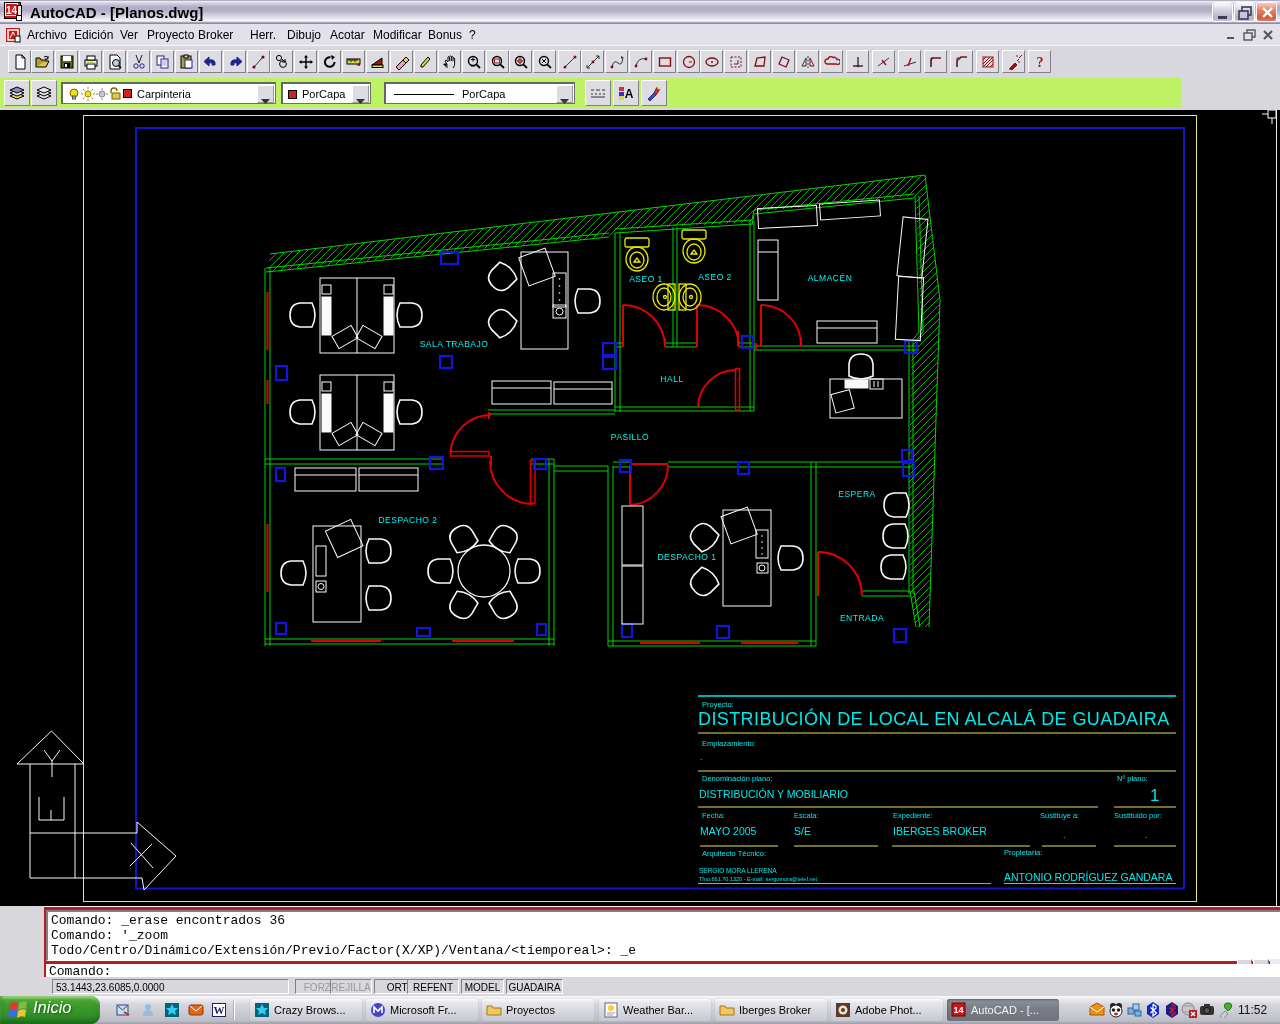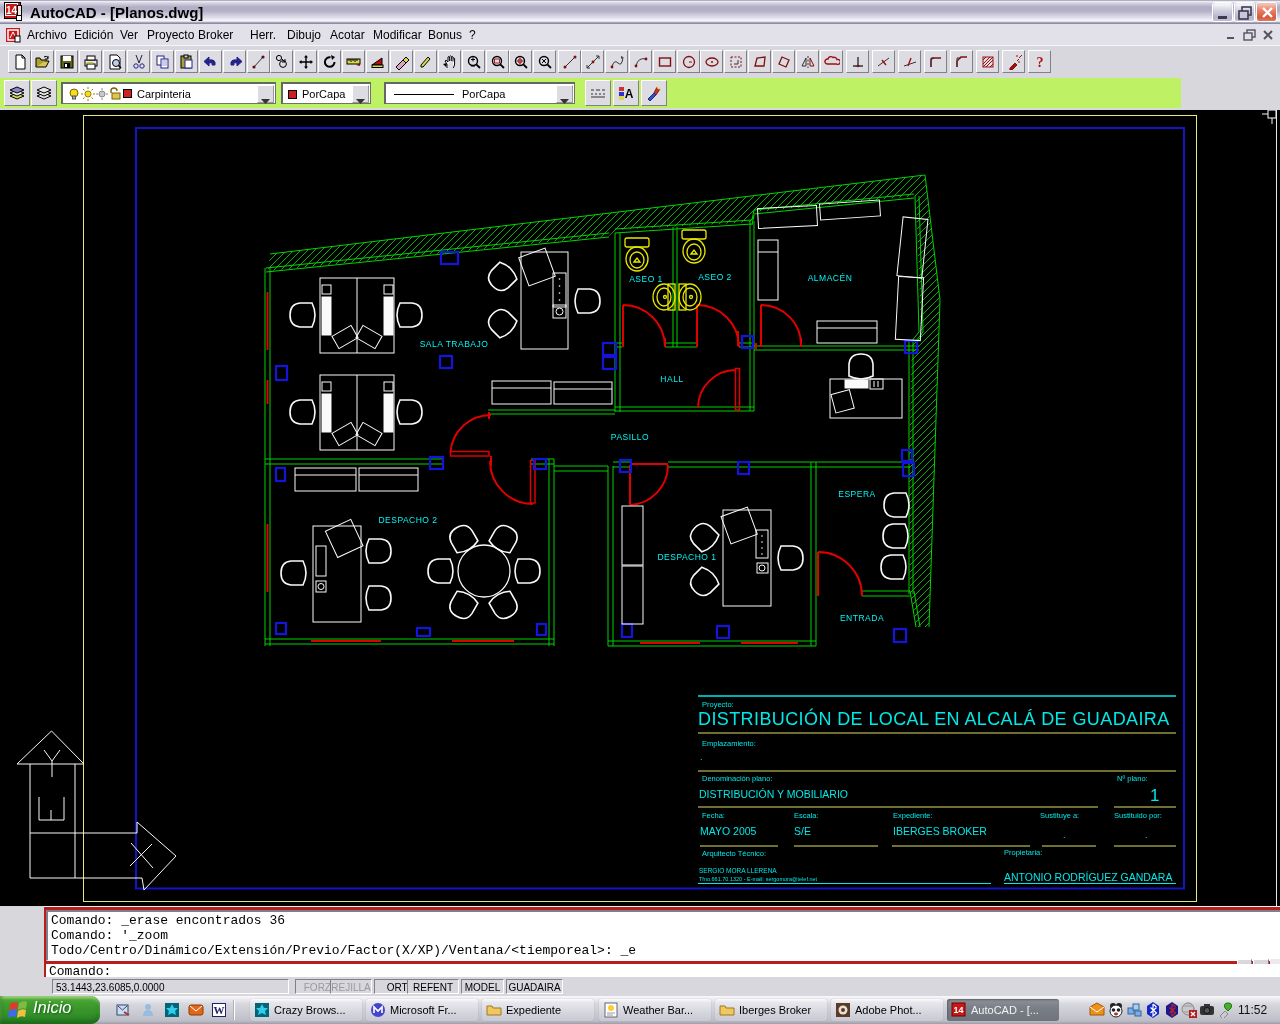--- a/index.html
+++ b/index.html
@@ -860,21 +860,21 @@
       <svg class="ticon" width="16" height="16" viewBox="0 0 16 16">
         <circle cx="8" cy="8" r="7" fill="#44c"></circle>
         <path d="M4,11 v-6 l4,4 4,-4 v6" stroke="#fff" fill="none" stroke-width="1.6"></path>
       </svg>
       <span class="tlabel" style="">Microsoft Fr...</span>
     </div>
 <div class="taskbtn" style="left:482px;width:112px">
       <svg class="ticon" width="16" height="16" viewBox="0 0 16 16">
         <path d="M1,13 v-9 h5 l1,2 h8 v7 z" fill="#f0c860" stroke="#a07820"></path>
       </svg>
-      <span class="tlabel" style="">Expediente</span>
+      <span class="tlabel" style="">Proyectos</span>
     </div>
 <div class="taskbtn" style="left:599px;width:112px">
       <svg class="ticon" width="16" height="16" viewBox="0 0 16 16">
         <rect x="2" y="1" width="12" height="14" fill="#fff" stroke="#667"></rect>
         <circle cx="8" cy="6" r="3" fill="#fc3"></circle>
         <path d="M4,11 h8 M4,13 h6" stroke="#99a"></path>
       </svg>
       <span class="tlabel" style="">Weather Bar...</span>
     </div>
 <div class="taskbtn" style="left:715px;width:112px">

